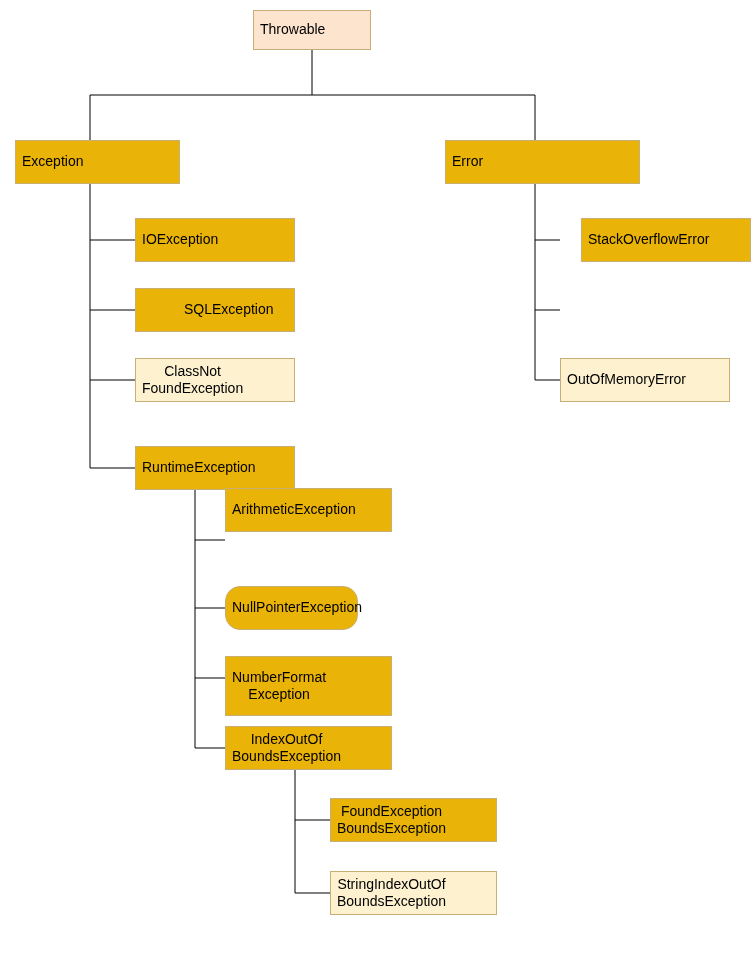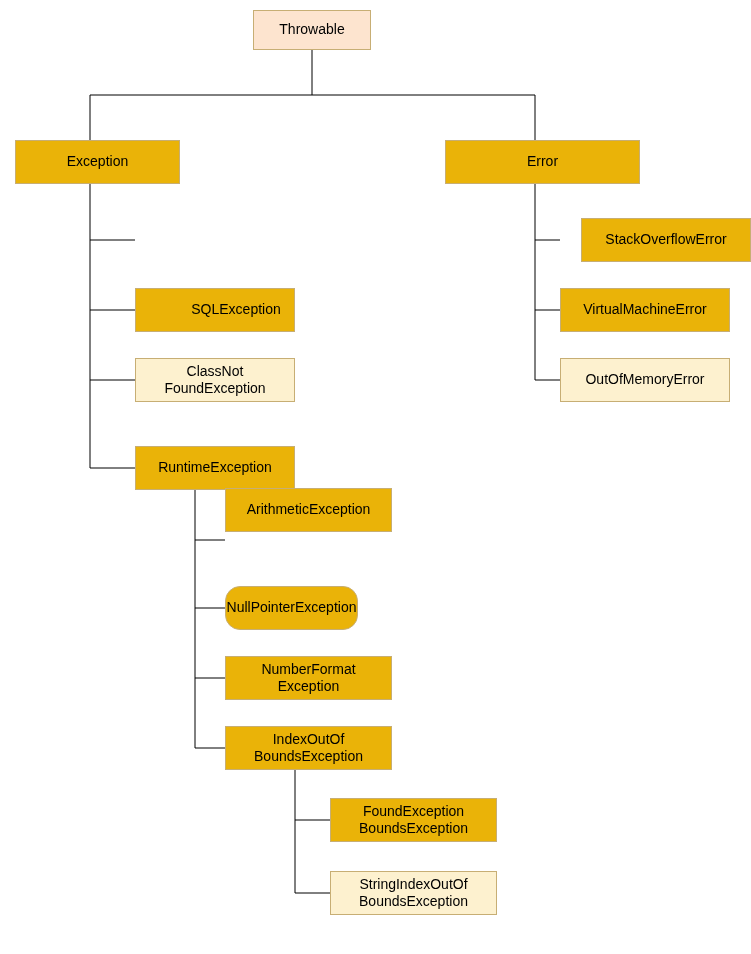--- a/index.html
+++ b/index.html
@@ -17,21 +17,20 @@
   .canvas {
     position: relative;
     width: 751px;
     height: 954px;
   }
   .node {
     position: absolute;
     box-sizing: border-box;
     display: flex;
     align-items: center;
-    justify-content: center;
     text-align: center;
     padding: 4px 6px;
     line-height: 1.25;
   }
   .plain {
     background: #eab308;
     border: 1px solid #c7ae74;
   }
   .root {
     background: #fde4cf;
@@ -105,40 +104,43 @@
   </div>
 
   <div class="node plain" style="left:15px; top:140px; width:165px; height:44px;">
     <span>Exception</span>
   </div>
 
   <div class="node plain" style="left:445px; top:140px; width:195px; height:44px;">
     <span>Error</span>
   </div>
 
+  <div class="node plain" style="left:135px; top:218px; width:160px; height:44px;">
+    <span>IOException</span>
+  </div>
   <div class="node plain" style="left:135px; top:288px; width:160px; height:44px;padding-left:48px;">
     <span>SQLException</span>
   </div>
   <div class="node stack" style="left:135px; top:358px; width:160px; height:44px;">
     <span>
       <span>ClassNot</span><br>
       <span>FoundException</span>
     </span>
   </div>
   <div class="node plain" style="left:135px; top:446px; width:160px; height:44px;">
     <span>RuntimeException</span>
   </div>
 
   <div class="node plain" style="left:225px; top:488px; width:167px; height:44px;">
     <span>ArithmeticException</span>
   </div>
   <div class="node plain" style="left:225px; top:586px; width:133px; height:44px;border-radius:15px;">
     <span>NullPointerException</span>
   </div>
-  <div class="node plain" style="left:225px; top:656px; width:167px; height:44px;">
+  <div class="node plain" style="left:225px; top:656px; width:167px; height:60px;">
     <span>
       <span>NumberFormat</span><br>
       <span>Exception</span>
     </span>
   </div>
   <div class="node plain" style="left:225px; top:726px; width:167px; height:44px;">
     <span>
       <span>IndexOutOf</span><br>
       <span>BoundsException</span>
     </span>
@@ -153,20 +155,17 @@
   <div class="node stack" style="left:330px; top:871px; width:167px; height:44px;">
     <span>
       <span>StringIndexOutOf</span><br>
       <span>BoundsException</span>
     </span>
   </div>
 
   <div class="node plain" style="left:560px; top:218px; width:170px; height:44px;margin-left:21px;">
     <span>StackOverflowError</span>
   </div>
-  <div class="node plain" style="left:560px; top:288px; width:170px; height:44px;">
-    <span>VirtualMachineError</span>
-  </div>
   <div class="node stack" style="left:560px; top:358px; width:170px; height:44px;">
     <span>OutOfMemoryError</span>
   </div>
 
 </div>
 
 </body></html>

